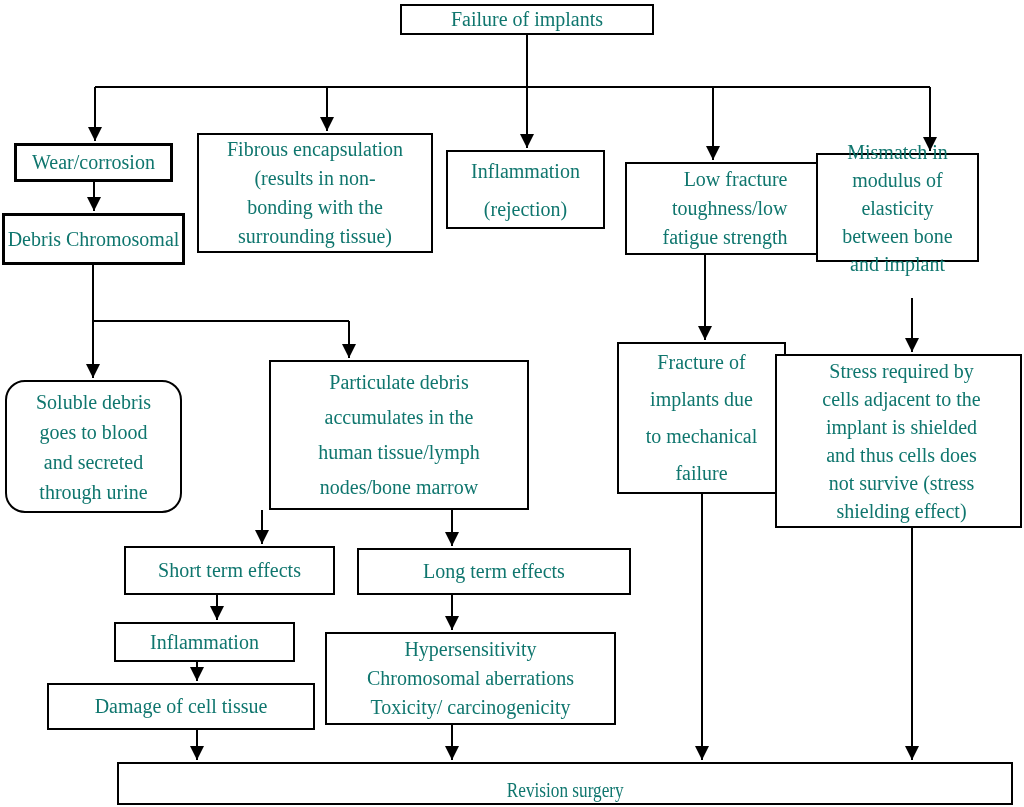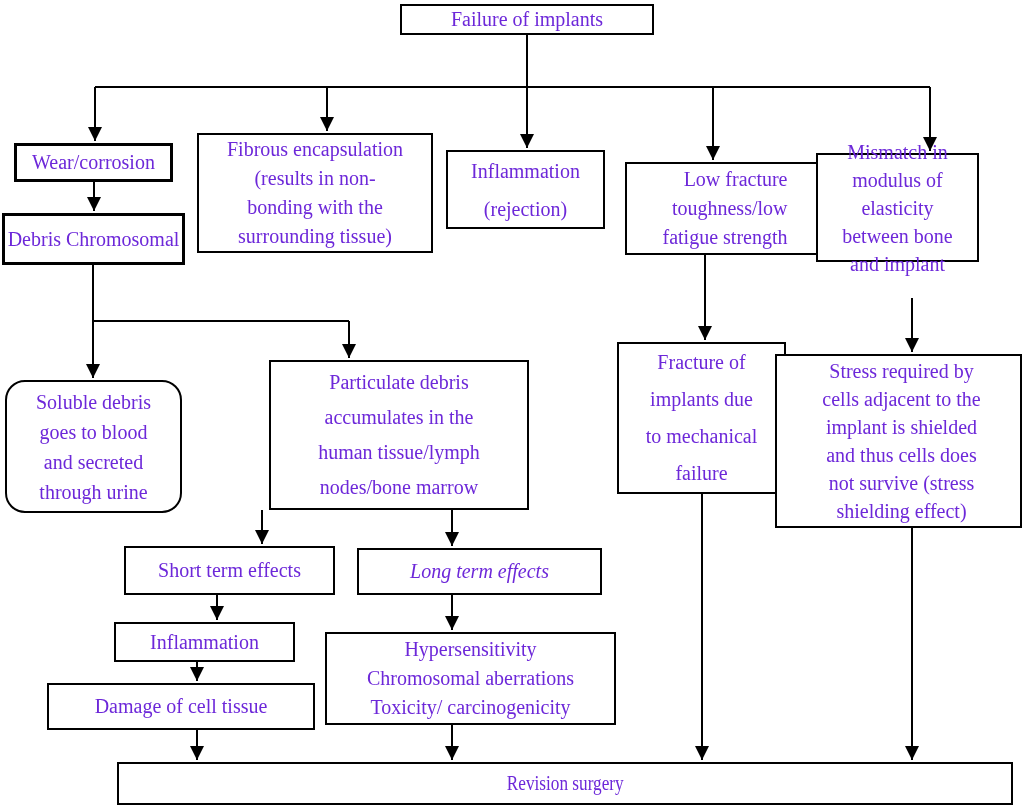--- a/index.html
+++ b/index.html
@@ -2,21 +2,21 @@
 <html><head>
 <meta charset="utf-8">
 <style>
   html, body { margin: 0; padding: 0; background: #ffffff; }
   .canvas {
     position: relative;
     width: 1024px;
     height: 807px;
     background: #ffffff;
     font-family: "Liberation Serif", serif;
-    color: #6d28d9;
+    color: #0f766e;
     overflow: hidden;
   }
   svg.connectors {
     position: absolute;
     left: 0; top: 0;
     z-index: 0;
   }
   .node {
     position: absolute;
     box-sizing: border-box;
@@ -127,27 +127,27 @@
 
   <div class="node lh-14" style="left:775px; top:354px; width:247px; height:174px;padding-left:6px;">Stress required by
 cells adjacent to the
 implant is shielded
 and thus cells does
 not survive (stress
 shielding effect)</div>
 
   <div class="node" style="left:124px; top:546px; width:211px; height:49px;">Short term effects</div>
 
-  <div class="node" style="left:357px; top:548px; width:245px; height:47px;font-style:italic;">Long term effects</div>
+  <div class="node" style="left:357px; top:548px; width:274px; height:47px;">Long term effects</div>
 
   <div class="node" style="left:114px; top:622px; width:181px; height:40px;">Inflammation</div>
 
   <div class="node" style="left:47px; top:683px; width:268px; height:47px;">Damage of cell tissue</div>
 
   <div class="node lh-145" style="left:325px; top:632px; width:291px; height:93px;">Hypersensitivity
 Chromosomal aberrations
 Toxicity/ carcinogenicity</div>
 
-  <div class="node" style="left:117px; top:762px; width:896px; height:43px;">
+  <div class="node" style="left:117px; top:762px; width:896px; height:43px;align-items:flex-end;">
     <span class="condensed">Revision surgery</span>
   </div>
 
 </div>
 
 </body></html>

